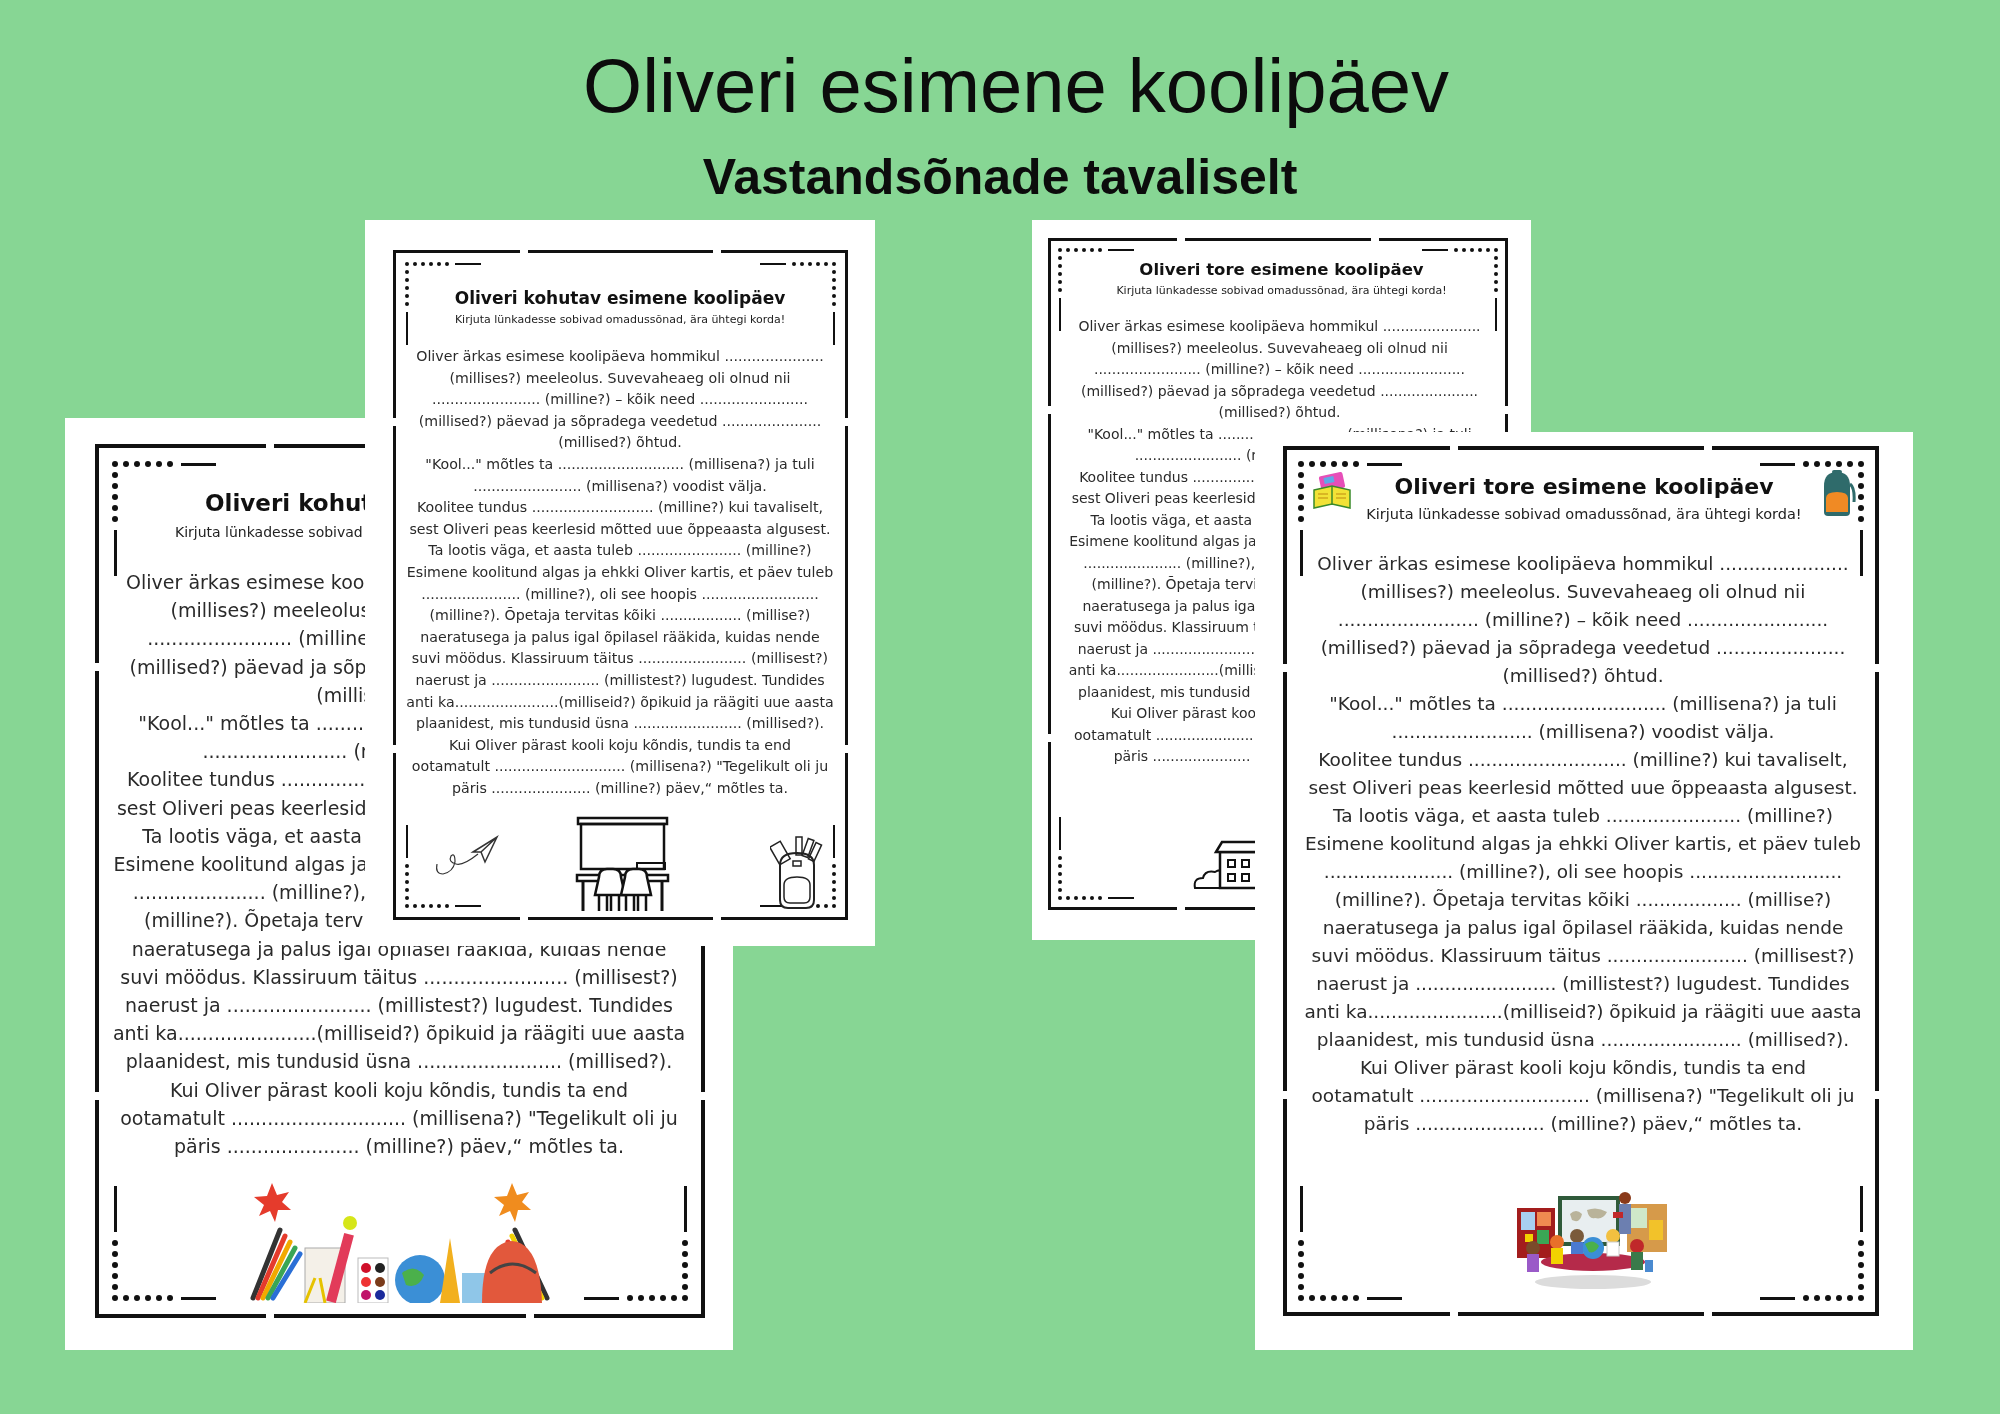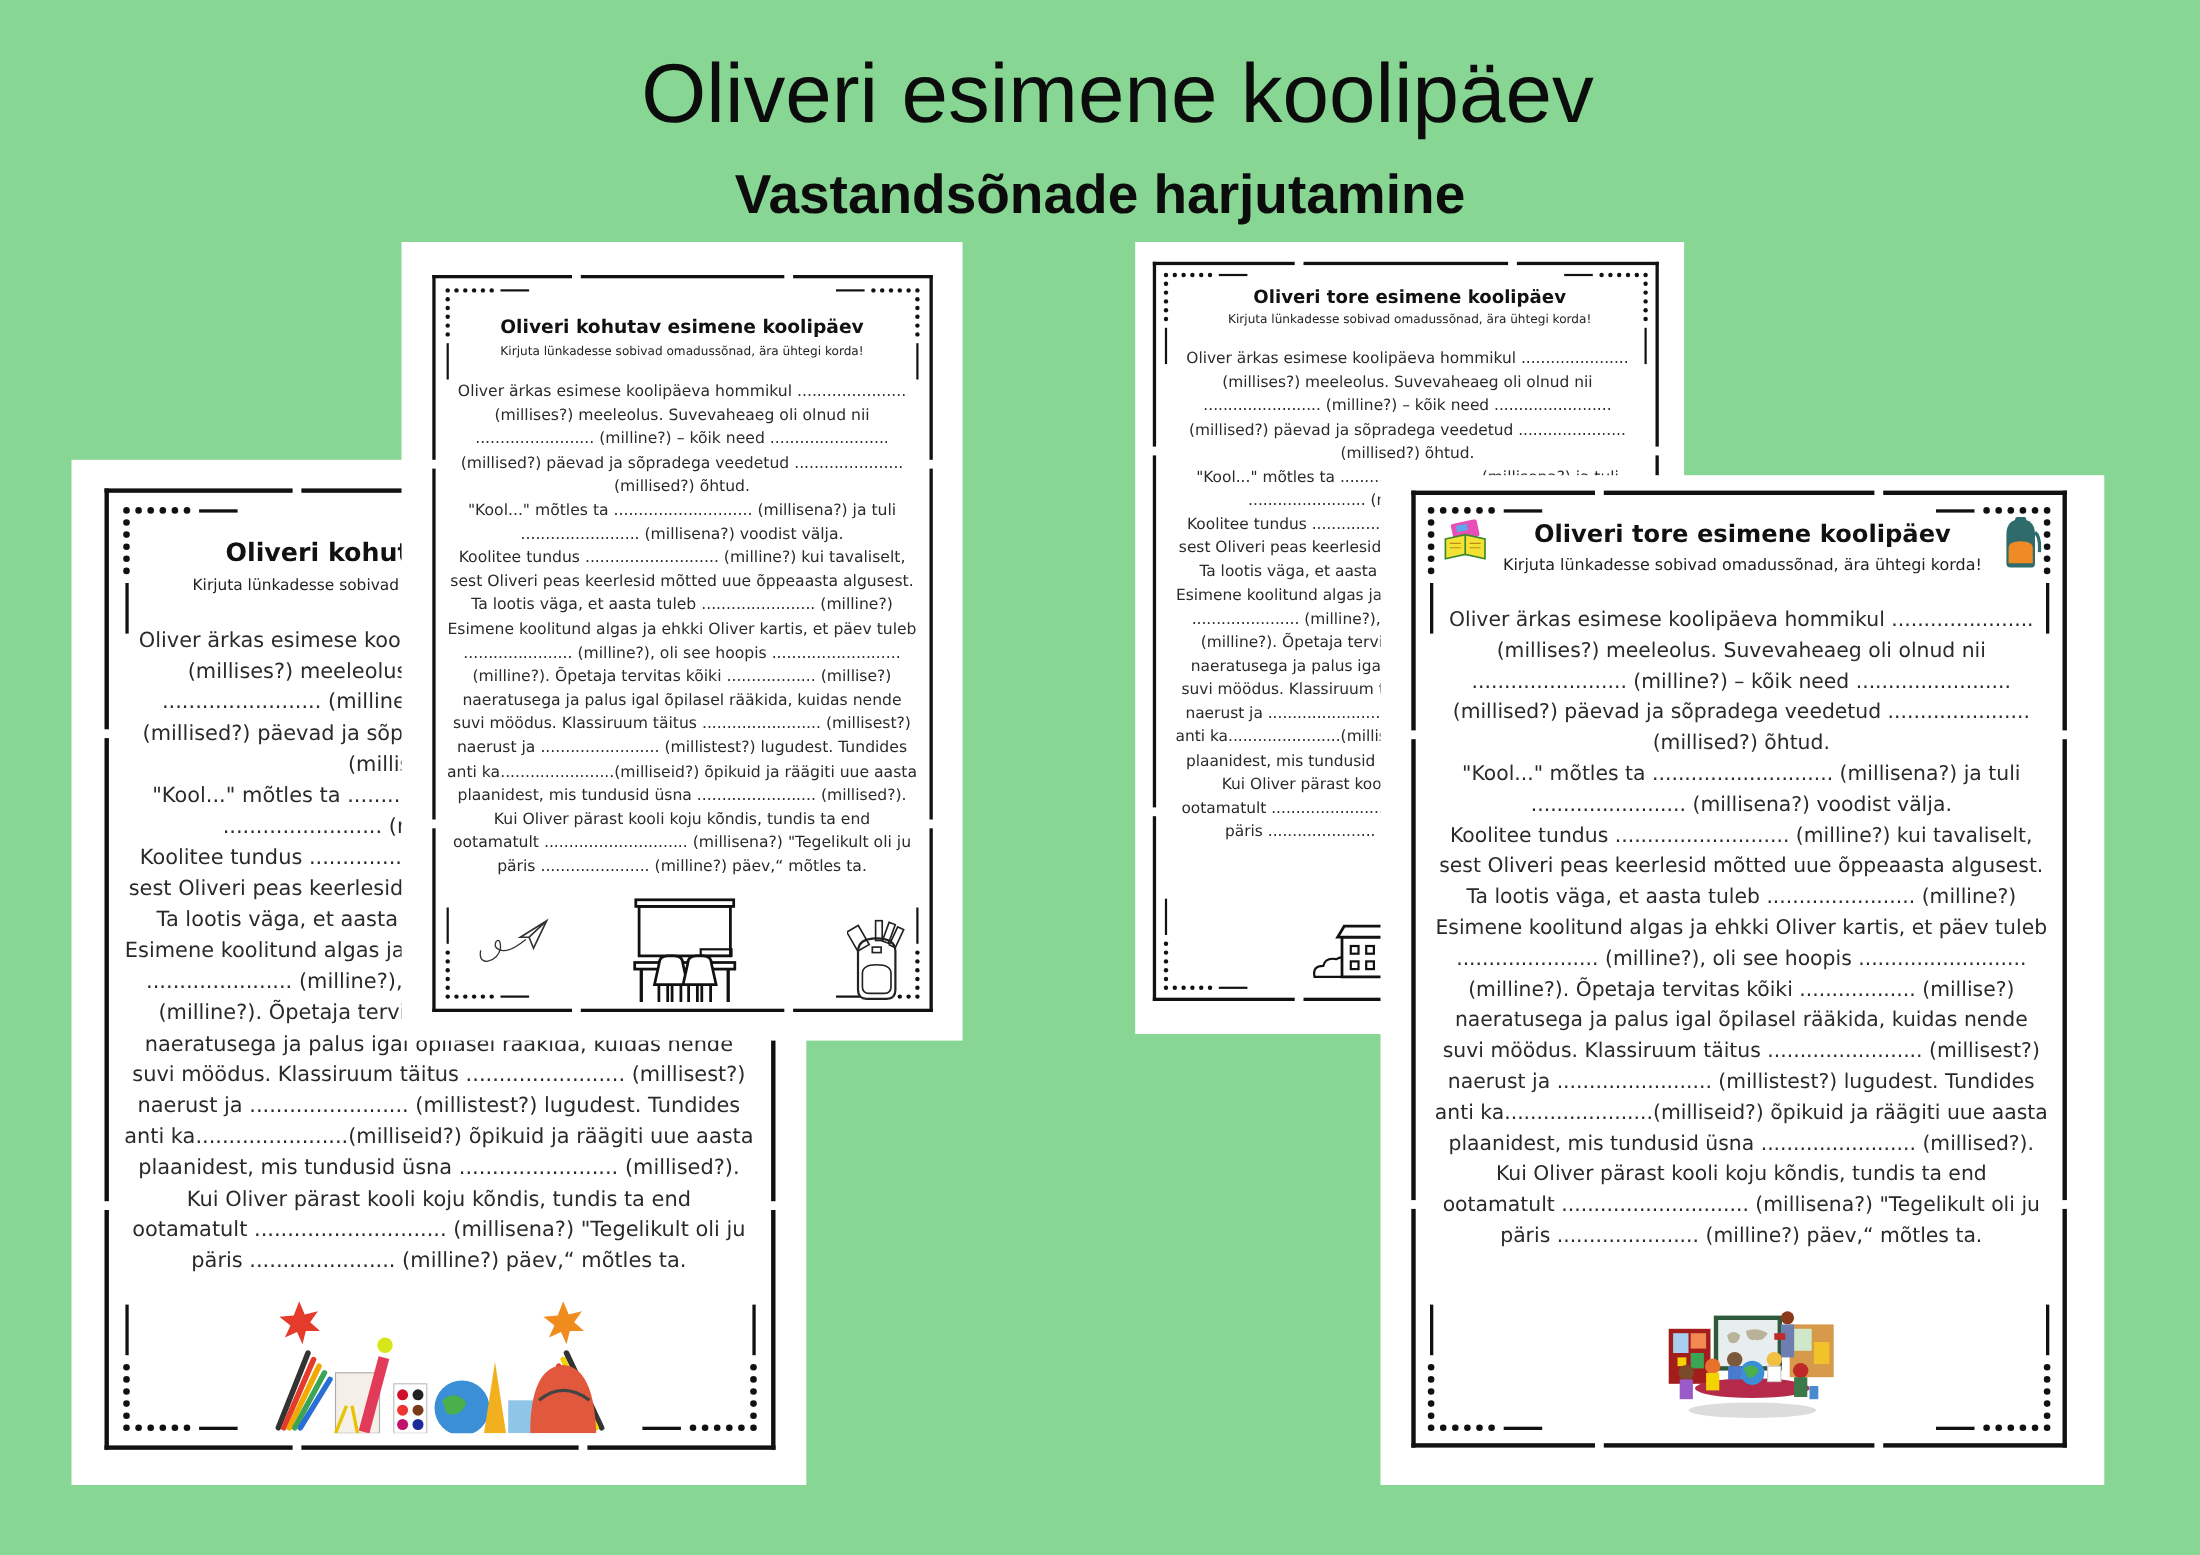--- a/index.html
+++ b/index.html
@@ -20,21 +20,21 @@
   .ws-title { position: absolute; left: 0; right: 0; text-align: center; font-weight: bold; color: #111; }
   .ws-instr { position: absolute; left: 0; right: 0; text-align: center; color: #222; }
   .ws-body { position: absolute; text-align: center; color: #2a2a2a; white-space: pre-line; }
 
   .art { position: absolute; }
 </style>
 </head>
 <body>
 
 <h1 class="main-title">Oliveri esimene koolipäev</h1>
-<h2 class="main-subtitle">Vastandsõnade harjutamine</h2>
+<h2 class="main-subtitle">Vastandsõnade tavaliselt</h2>
 
 <div class="page" id="p1" style="left:65px; top:418px; width:668px; height:932px;">
   <div class="frame" style="left:30px;top:26px;width:610px;height:874px;">
       <div class="seg" style="left: 0px; top: 0px; width: 170.8px; height: 4px;"></div>
       <div class="seg" style="left: 178.8px; top: 0px; width: 252.4px; height: 4px;"></div>
       <div class="seg" style="left: 439.2px; top: 0px; width: 170.8px; height: 4px;"></div>
       <div class="seg" style="left: 0px; top: 870px; width: 170.8px; height: 4px;"></div>
       <div class="seg" style="left: 178.8px; top: 870px; width: 252.4px; height: 4px;"></div>
       <div class="seg" style="left: 439.2px; top: 870px; width: 170.8px; height: 4px;"></div>
       <div class="seg" style="left: 0px; top: 0px; width: 4px; height: 218.5px;"></div>

